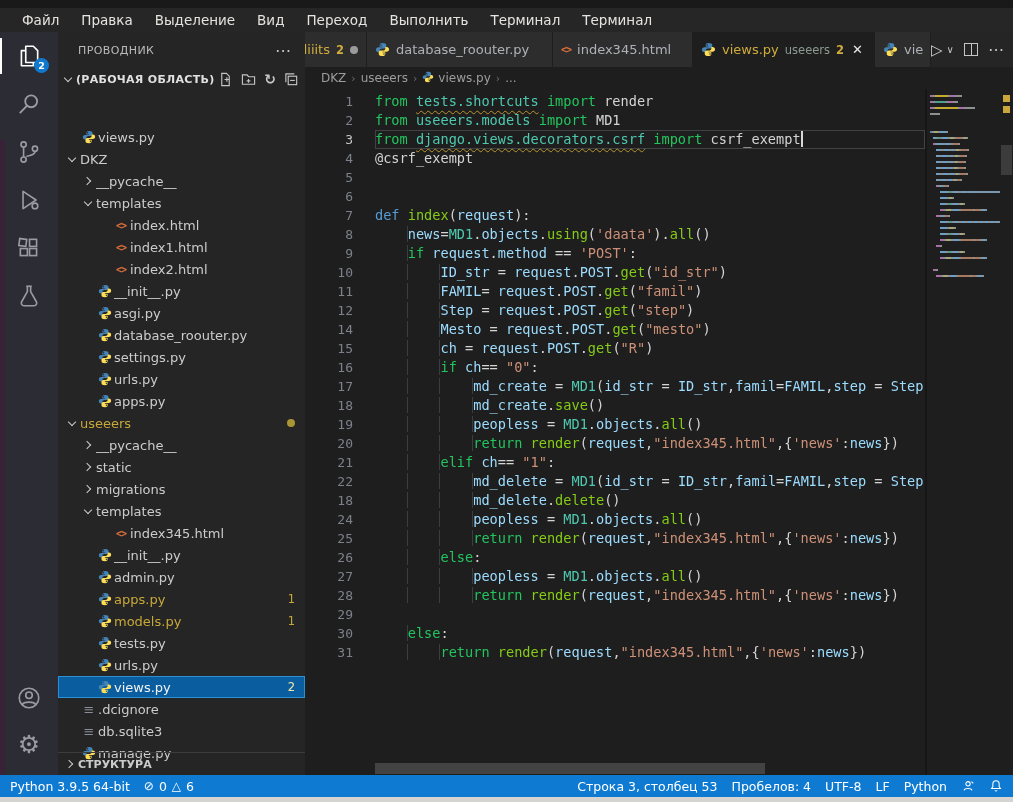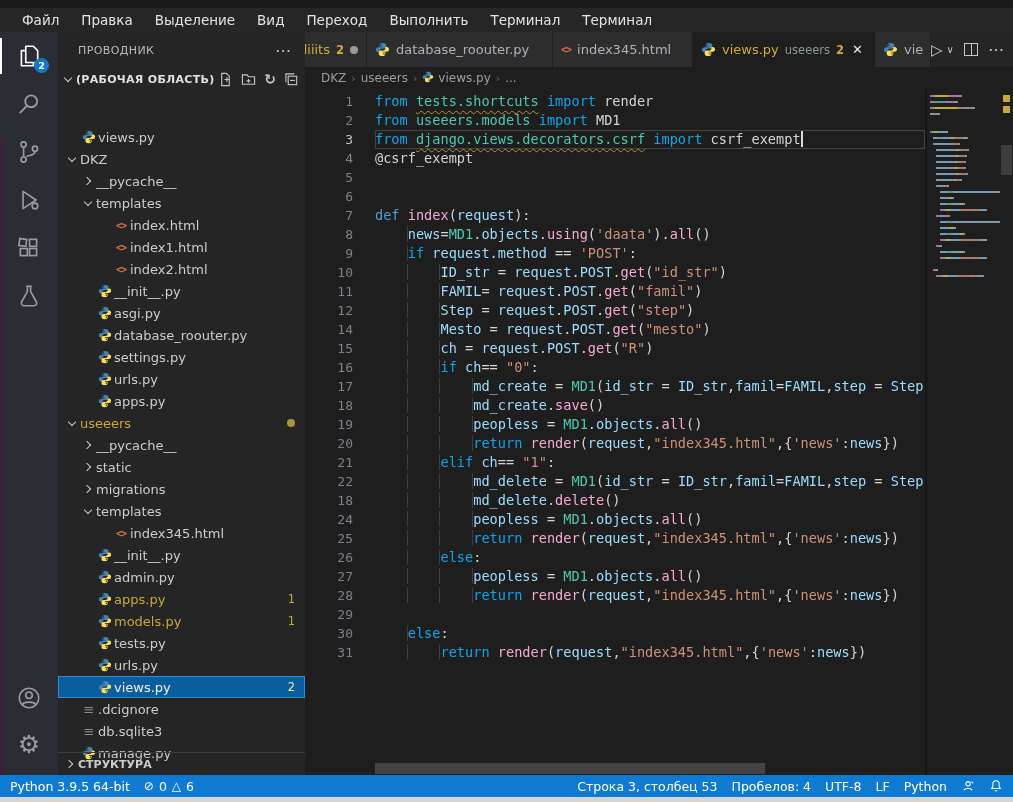--- a/index.html
+++ b/index.html
@@ -83,22 +83,22 @@
   .bc-item svg{width:12px;height:12px;}
   
   .code-area{position:relative;flex:1;overflow:hidden;}
   .code{position:absolute;left:0;top:0;right:88px;bottom:0;overflow:hidden;padding-top:3px;
         font-family:"DejaVu Sans Mono","Liberation Mono",monospace;font-size:13.6px;line-height:19px;}
   .cl{display:flex;height:19px;}
   .ln{width:70px;flex:none;text-align:right;padding-right:22px;box-sizing:border-box;color:#7d818a;font-size:13px;}
   .ln.cur{color:#c6c6c6;}
   .lc{flex:1;white-space:pre;position:relative;min-width:0;}
   .lc.current{box-shadow:inset 0 0 0 1px #404245;}
-  .tk-k{color:#0ea5e9}.tk-m{color:#4ec9b0}.tk-b{color:#569cd6}.tk-v{color:#9cdcfe}
-  .tk-f{color:#f9a8d4}.tk-s{color:#ce9178}.tk-p{color:#d4d4d4}
+  .tk-k{color:#22c55e}.tk-m{color:#4ec9b0}.tk-b{color:#569cd6}.tk-v{color:#9cdcfe}
+  .tk-f{color:#84cc16}.tk-s{color:#ce9178}.tk-p{color:#d4d4d4}
   .tk-u{color:#4ec9b0;text-decoration:underline wavy #b8952e;text-decoration-thickness:1px;text-underline-offset:4px;}
   .tk-i{background:repeating-linear-gradient(to right,transparent 0,transparent 31.7px,#3a3d41 31.7px,#3a3d41 32.7px);}
   .caret{display:inline-block;width:2px;height:16px;background:#d8d8d8;vertical-align:-3px;}
   
   .minimap{position:absolute;top:0;right:13px;width:75px;bottom:0;background:#1e1e1e;
            border-left:2px solid #161616;padding-top:4px;box-sizing:border-box;cursor:pointer;}
   .mm-row{height:6px;display:flex;align-items:center;padding-left:3px;}
   .mm-ind{height:2px;flex:none;}
   .mm-bar{height:2.5px;display:flex;}
   .mm-row.warn .mm-bar{background:#9e820f;}

